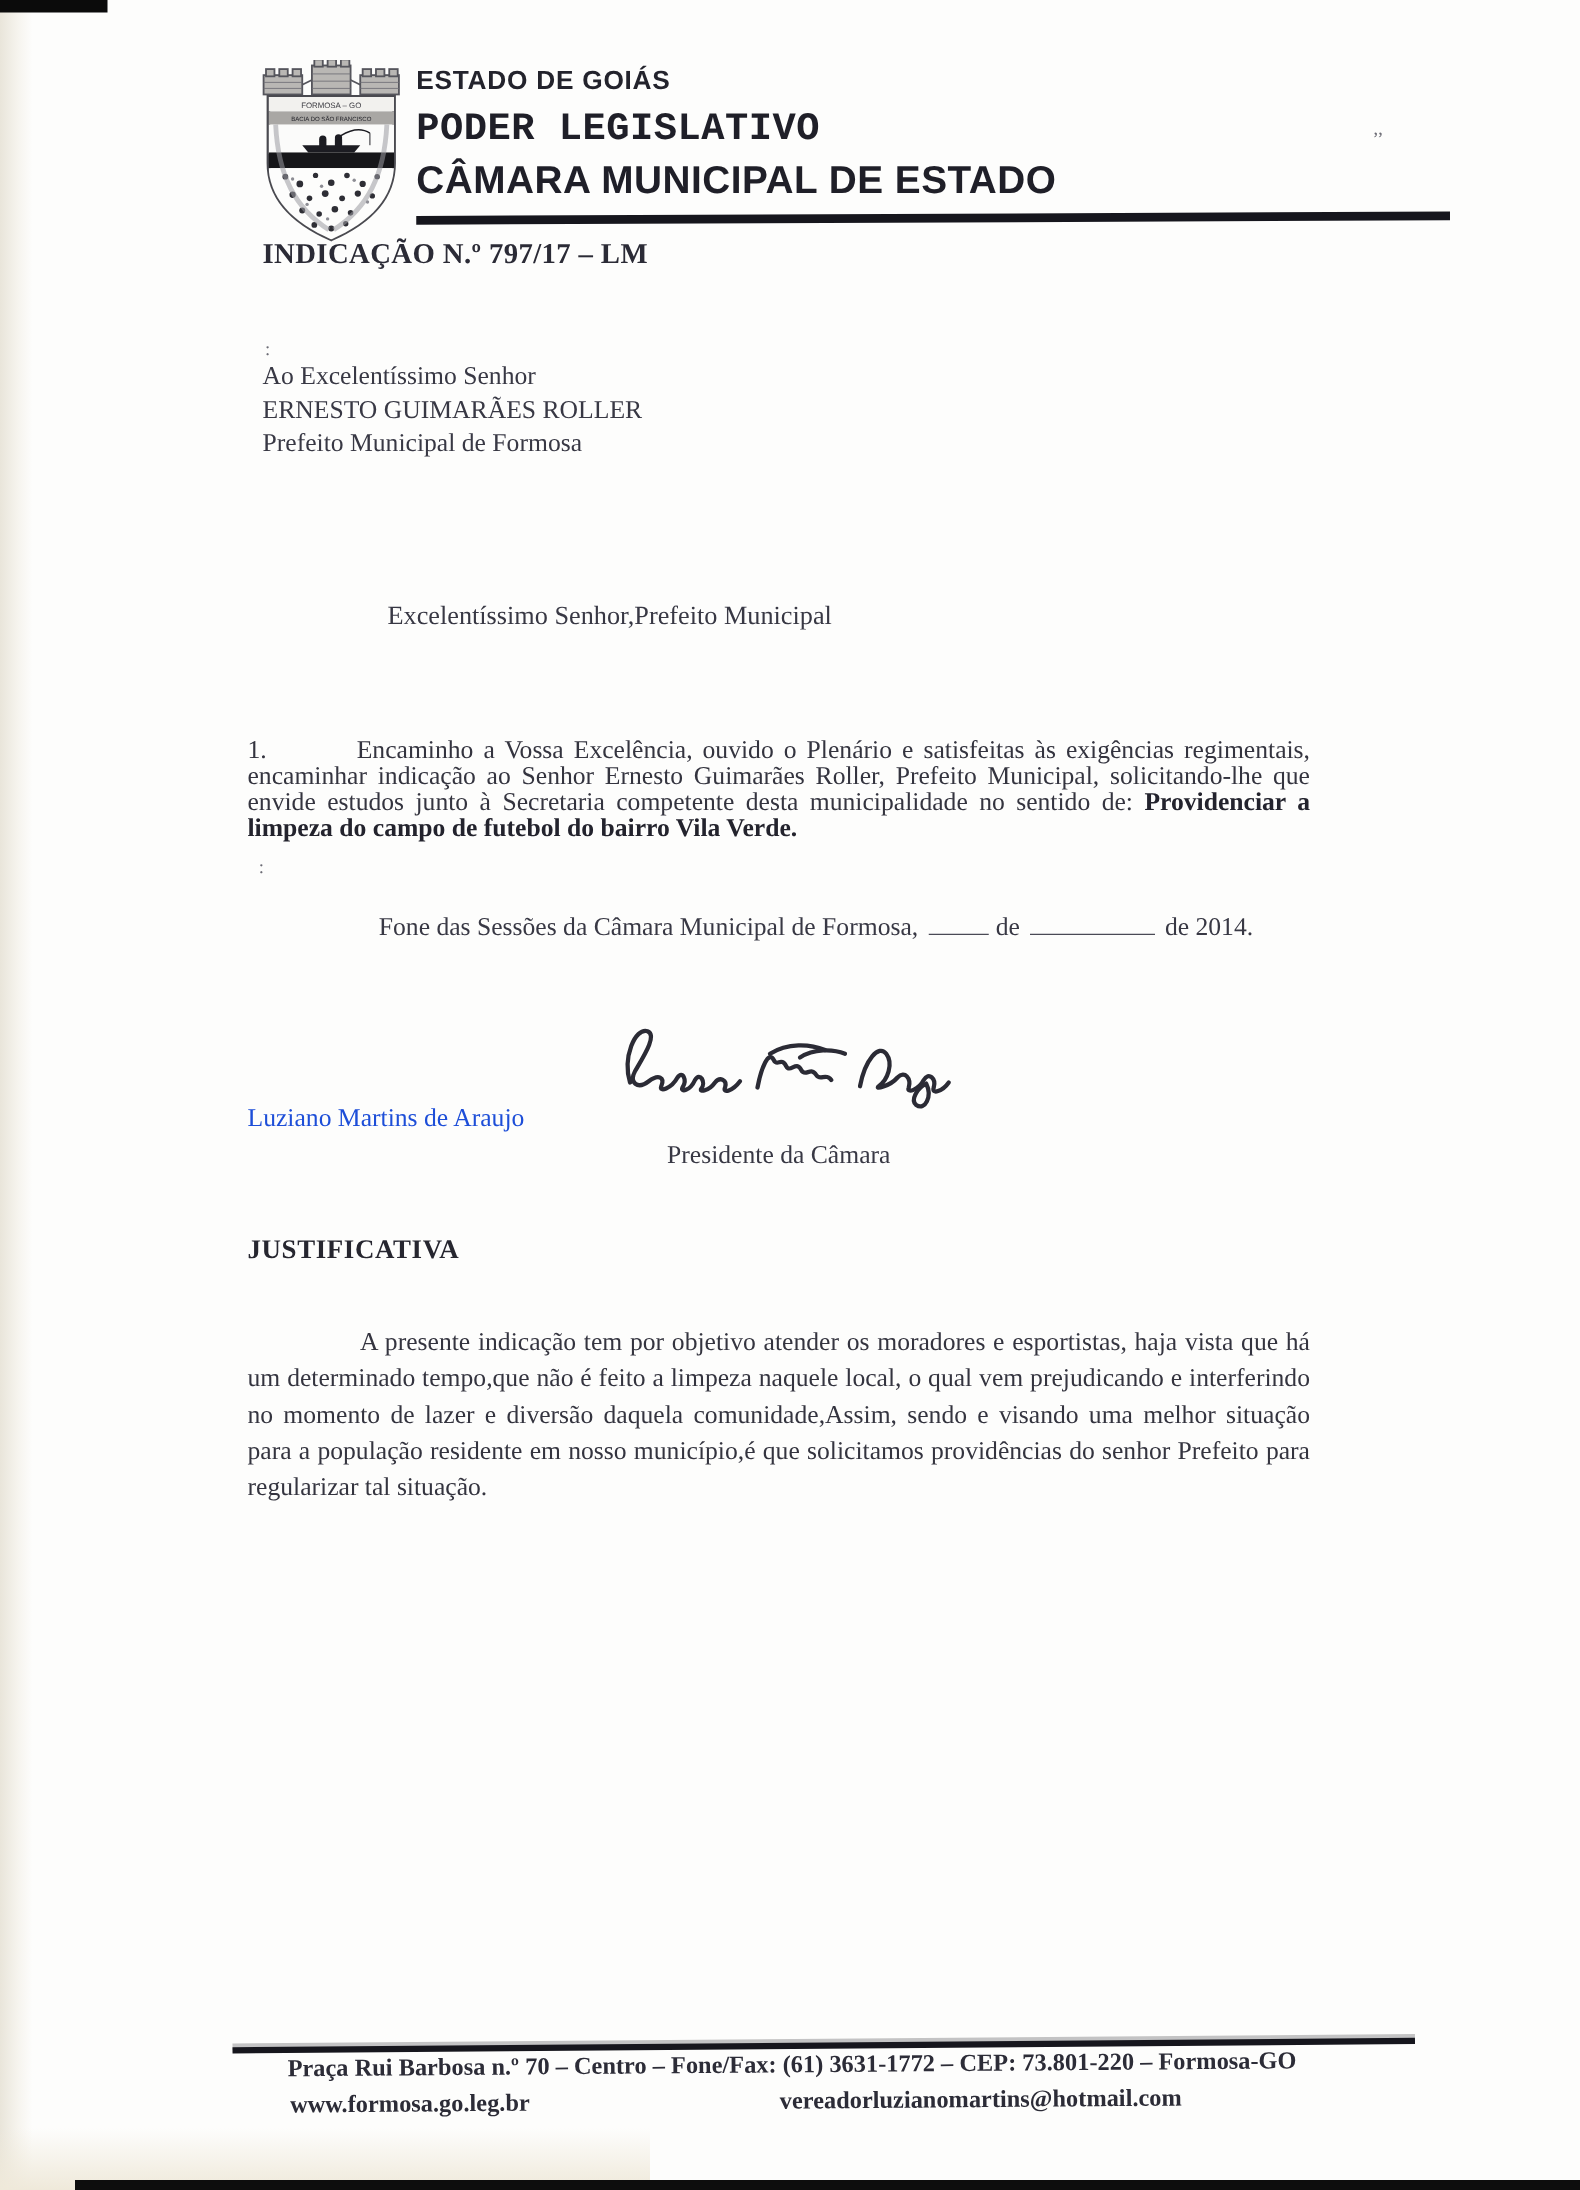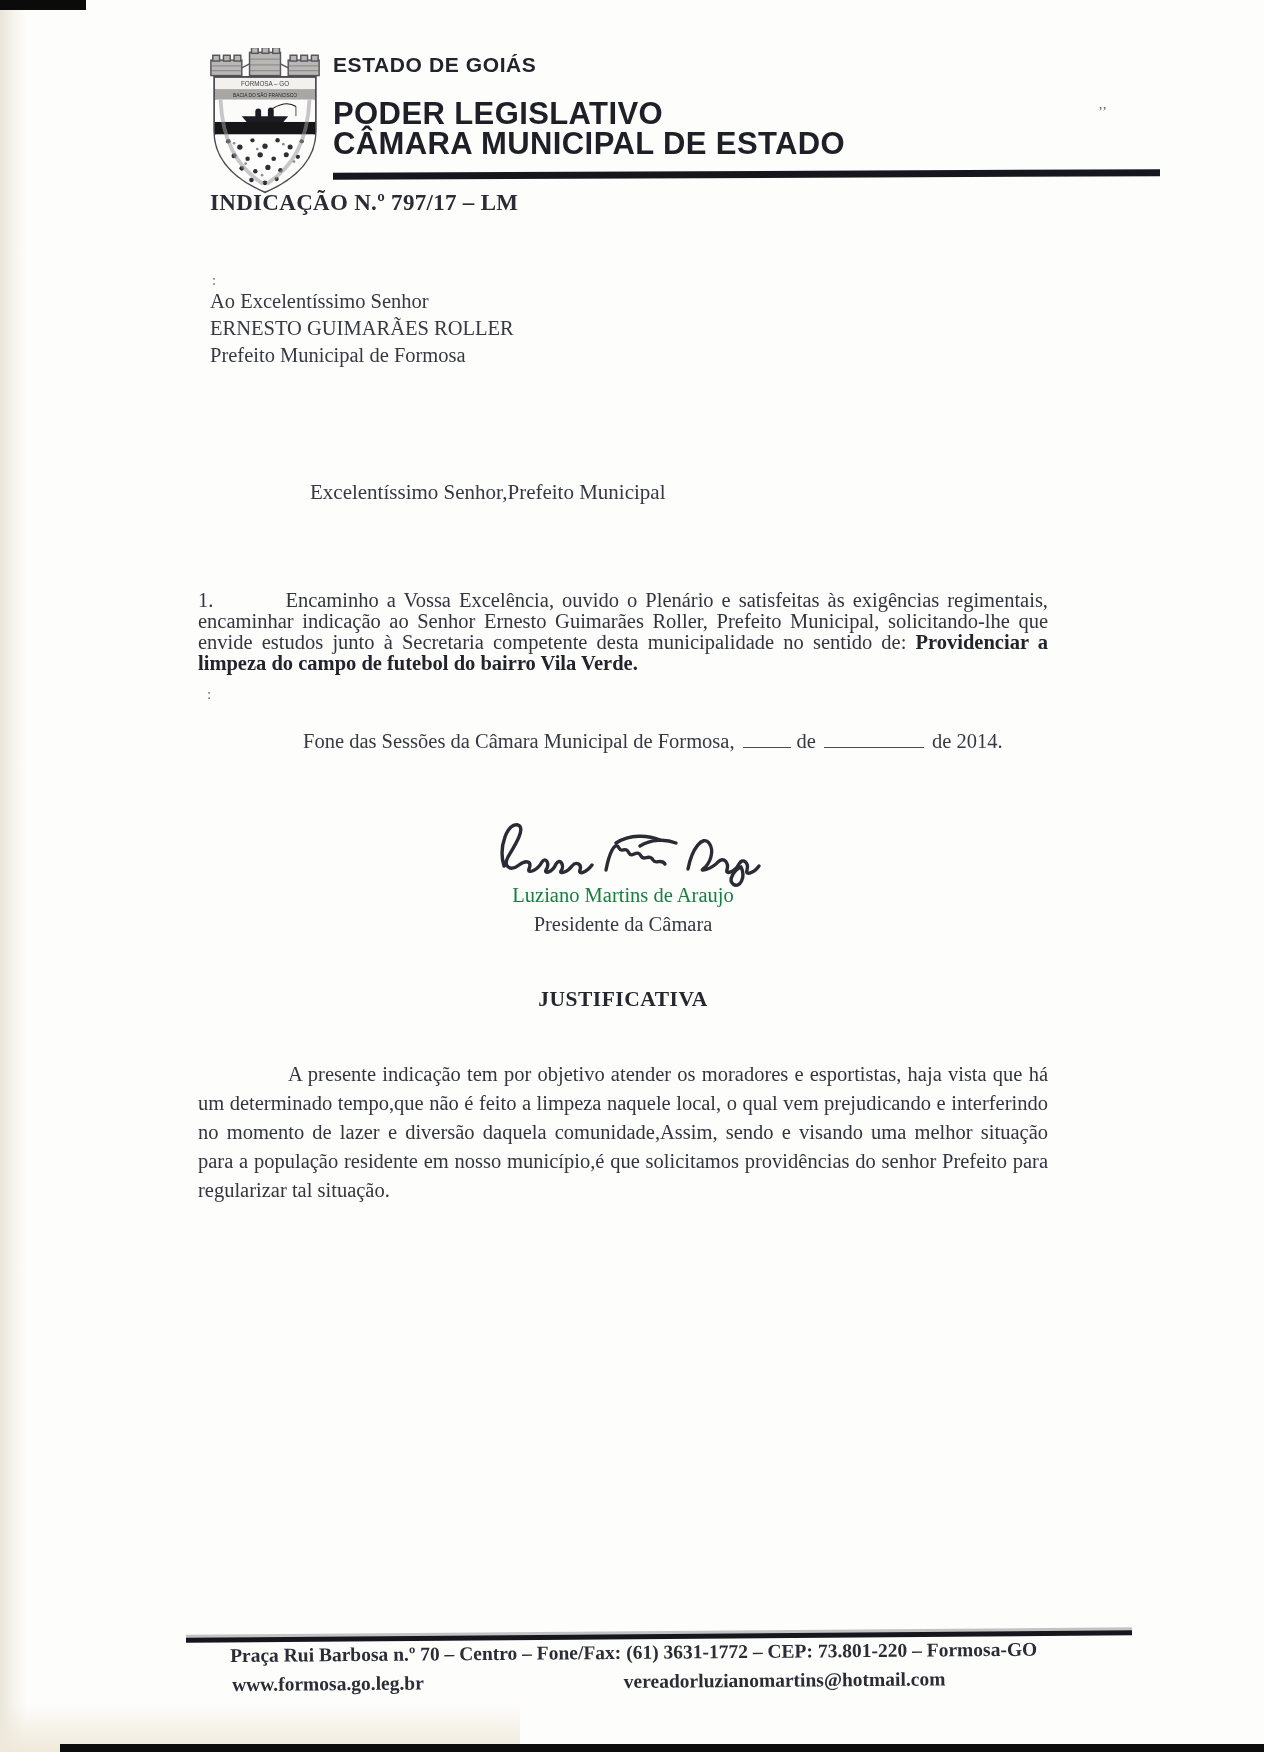--- a/index.html
+++ b/index.html
@@ -16,21 +16,21 @@
   .scan-bottom-shade{left:0;top:1690px;width:520px;height:62px;
     background:linear-gradient(0deg,#efe9da 0%,rgba(255,255,255,0) 80%);}
   .scan-top-mark{left:0;top:0;width:86px;height:10px;background:#0b0b0b;}
   .scan-bottom-bar{left:60px;top:1744px;width:1204px;height:8px;background:#0d0d0d;}
   .speck{color:#6b6b74;font-size:15px;}
 
   
   .crest{left:207px;top:48px;width:116px;height:146px;}
   .hdr-line1{left:333px;top:53px;font-family:"Liberation Sans",sans-serif;
     font-weight:700;font-size:21px;letter-spacing:.6px;color:#23232c;}
-  .hdr-line2{left:333px;top:96px;font-family:Liberation Sans, sans-serif;
+  .hdr-line2{left:333px;top:86px;font-family:Liberation Mono, monospace;
     font-weight:700;font-size:31px;letter-spacing:.4px;color:#1f1f28;}
   .hdr-line3{left:333px;top:126px;font-family:"Liberation Sans",sans-serif;
     font-weight:700;font-size:31px;letter-spacing:.4px;color:#1f1f28;}
   .hdr-rule{left:333px;top:171px;width:827px;height:7px;background:#16161d;
     transform:rotate(-0.25deg);}
   .doc-number{left:210px;top:190px;font-size:23px;font-weight:700;color:#2b2b36;letter-spacing:.3px;}
 
   .recipient{left:210px;top:288px;font-size:20.5px;line-height:27px;color:#383844;}
   .salutation{left:310px;top:480px;font-size:21px;color:#383844;}
 
@@ -39,24 +39,24 @@
   .para1 .numtab{display:inline-block;width:72px;}
   .para1 b{color:#23232d;}
 
   .sala-line{left:303px;top:729px;font-size:20.5px;color:#383844;}
   .blank1{display:inline-block;width:48px;border-bottom:1.6px solid #4a4a55;height:18px;
     vertical-align:baseline;margin:0 6px 0 8px;}
   .blank2{display:inline-block;width:100px;border-bottom:1.6px solid #4a4a55;height:18px;
     vertical-align:baseline;margin:0 8px 0 8px;}
 
   .sig-scribble{left:488px;top:812px;width:286px;height:78px;}
-  .sig-name{left:198px;top:884px;width:850px;text-align:center;font-size:20.5px;color:#15803d;}
+  .sig-name{left:198px;top:884px;width:850px;text-align:left;font-size:20.5px;color:#1d4ed8;}
   .sig-title{left:198px;top:913px;width:850px;text-align:center;font-size:20.5px;color:#383844;}
 
-  .just-heading{left:198px;top:987px;width:850px;text-align:center;
+  .just-heading{left:198px;top:987px;width:850px;text-align:left;
     font-size:21.5px;font-weight:700;letter-spacing:.5px;color:#26262f;}
   .para2{left:198px;top:1039px;width:850px;font-size:20.5px;line-height:29px;
     text-align:justify;text-indent:90px;color:#34343f;}
 
   .ftr-rule{left:186px;top:1634px;width:946px;height:5px;background:#16161d;
     transform:rotate(-0.45deg);box-shadow:0 -3px 0 rgba(22,22,29,.25);}
   .ftr-line1{left:230px;top:1645px;width:910px;font-size:19.5px;font-weight:700;color:#2c2c37;
     transform:rotate(-0.45deg);transform-origin:left top;}
   .ftr-line2{left:232px;top:1674px;width:900px;font-size:19.5px;font-weight:700;color:#2c2c37;
     transform:rotate(-0.45deg);transform-origin:left top;display:flex;}

